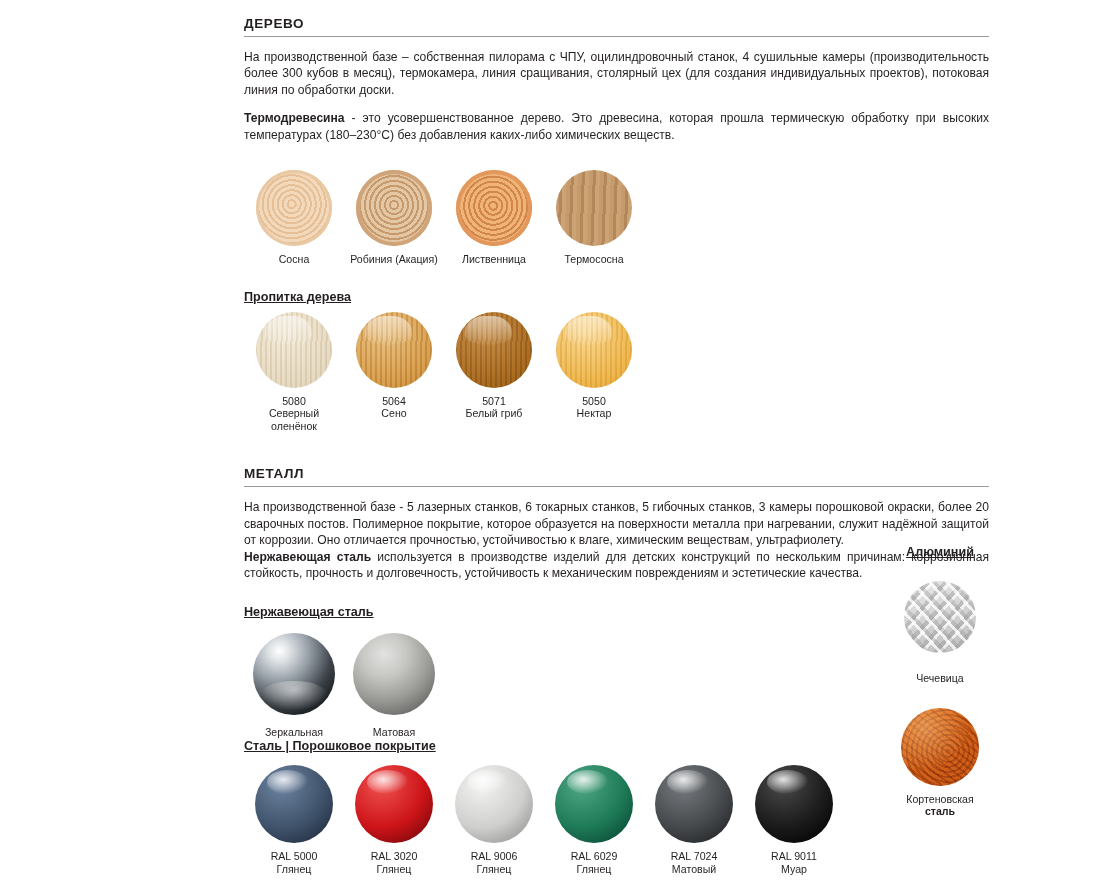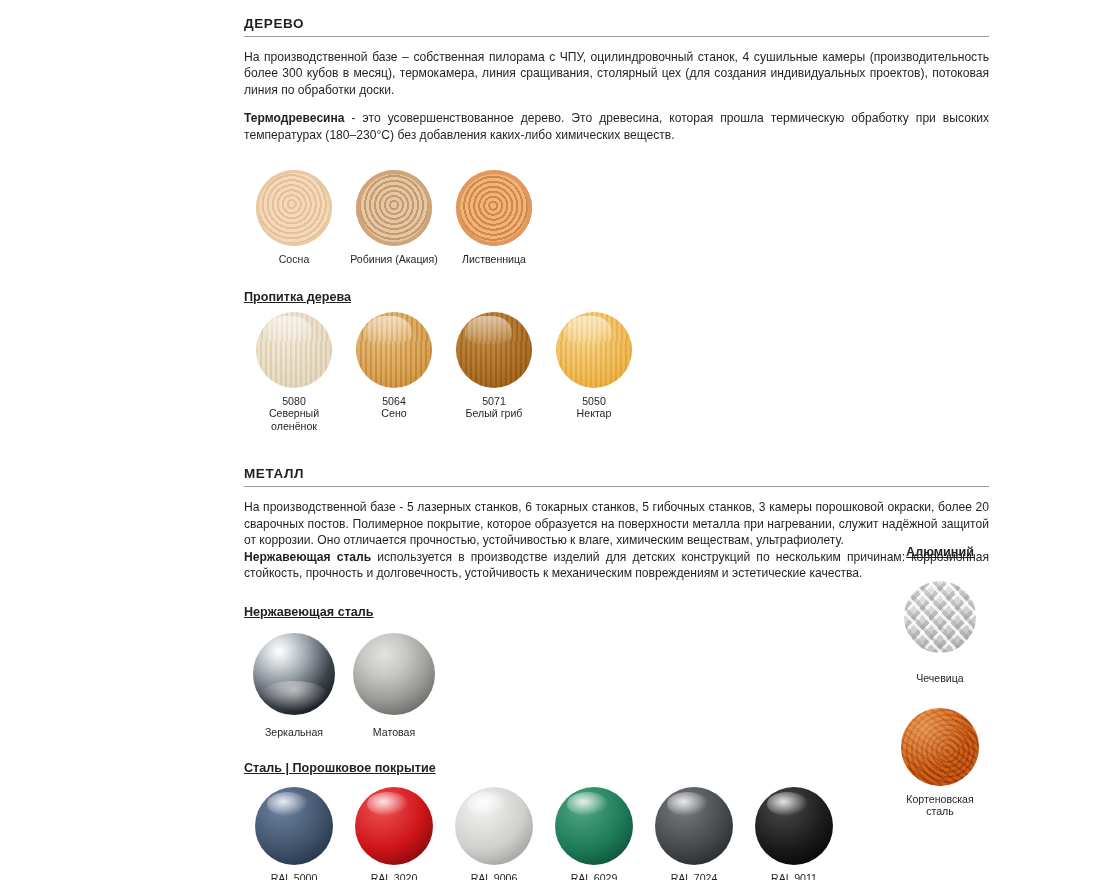--- a/index.html
+++ b/index.html
@@ -226,20 +226,24 @@
           <div class="caption">Сосна</div>
         </div>
         <div class="swatch">
           <div class="disc log2"></div>
           <div class="caption">Робиния (Акация)</div>
         </div>
         <div class="swatch">
           <div class="disc log3"></div>
           <div class="caption">Лиственница</div>
         </div>
+        <div class="swatch">
+          <div class="disc log4"></div>
+          <div class="caption">Термососна</div>
+        </div>
       </div>
 
       <div class="subhead" style="margin-top:24px;">Пропитка дерева</div>
       <div class="row" style="margin-top:8px;">
         <div class="swatch">
           <div class="disc stain1 disc-gloss"></div>
           <div class="caption">5080</div>
           <div class="caption" style="margin-top:0;">Северный</div>
           <div class="caption" style="margin-top:0;">оленёнок</div>
         </div>
@@ -273,21 +277,21 @@
         <div class="swatch">
           <div class="ball ball-mirror"></div>
           <div class="caption" style="margin-top:11px;">Зеркальная</div>
         </div>
         <div class="swatch">
           <div class="ball ball-matte"></div>
           <div class="caption" style="margin-top:11px;">Матовая</div>
         </div>
       </div>
 
-      <div class="subhead" style="margin-top:22px;">Сталь | Порошковое покрытие</div>
+      <div class="subhead" style="">Сталь | Порошковое покрытие</div>
       <div class="row" style="margin-top:12px;">
         <div class="swatch">
           <div class="ral" style="background:radial-gradient(circle at 34% 26%, #6d83a0, #3d5068 58%, #1e2a3b 92%);"></div>
           <div class="caption">RAL 5000</div>
           <div class="caption" style="margin-top:0;">Глянец</div>
         </div>
         <div class="swatch">
           <div class="ral" style="background:radial-gradient(circle at 34% 26%, #f05050, #cc1418 55%, #73060a 92%);"></div>
           <div class="caption">RAL 3020</div>
           <div class="caption" style="margin-top:0;">Глянец</div>
@@ -322,15 +326,15 @@
     <div class="subhead" style="text-align:center;">Алюминий</div>
     <div style="margin-top:22px;">
       <div class="alu"></div>
       <div class="caption" style="font-size:10.6px; margin-top:19px;">Чечевица</div>
     </div>
   </div>
 
   <div style="position:absolute; left:885px; top:708px; width:110px; text-align:center;">
     <div class="corten"></div>
     <div class="caption" style="font-size:10.6px; margin-top:7px;">Кортеновская</div>
-    <div class="caption" style="font-size:10.6px; margin-top:0;">сталь</div>
+    <div class="caption" style="font-size:10.6px; margin-top:0;font-weight:bold;">сталь</div>
   </div>
 </div>
 
 </body></html>

